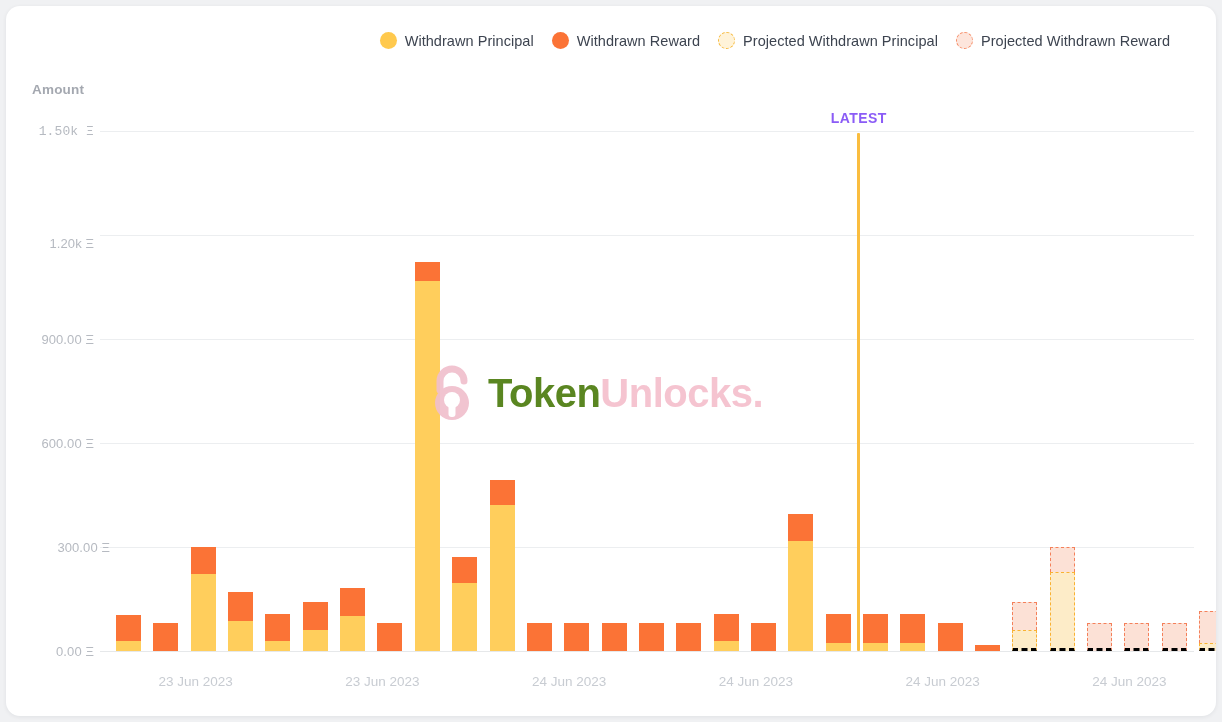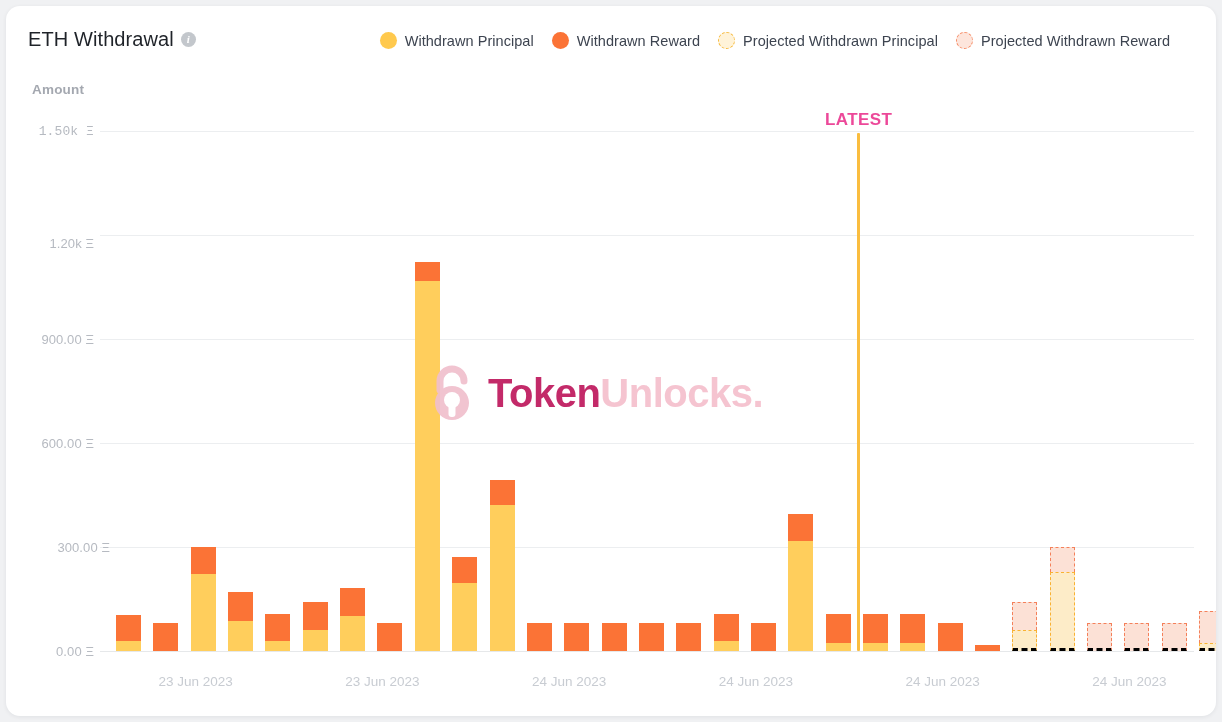--- a/index.html
+++ b/index.html
@@ -108,45 +108,41 @@
     border-bottom: none;
   }
   
   #latest-line {
     position: absolute;
     width: 2.4px; background: #FABD3F;
     border-radius: 1px;
   }
   #latest-label {
     position: absolute;
-    font-size: 17px; font-weight: 700; color: #ec4899;
+    font-size: 14px; font-weight: 700; color: #8b5cf6;
     letter-spacing: 0.4px;
     transform: translateX(-50%);
   }
   
   #watermark {
     position: absolute;
     left: 420px; top: 358px;
     display: flex; align-items: center; gap: 10px;
     opacity: 0.92; pointer-events: none;
   }
   #wm-text { font-size: 40px; font-weight: 700; letter-spacing: -0.5px; }
-  .wm-token { color: #be185d; }
+  .wm-token { color: #4d7c0f; }
   .wm-unlocks { color: #f5bfcd; }
 </style>
 </head>
 <body>
 
 <div id="card">
 
   <div id="header">
-    <div id="title-wrap">
-      <div id="chart-title">ETH Withdrawal</div>
-      <div id="info-icon">i</div>
-    </div>
     <div id="legend">
         <div class="legend-item">
           <span class="legend-dot solid-yellow"></span>
           <span class="legend-label">Withdrawn Principal</span>
         </div>
         <div class="legend-item">
           <span class="legend-dot solid-orange"></span>
           <span class="legend-label">Withdrawn Reward</span>
         </div>
         <div class="legend-item">

